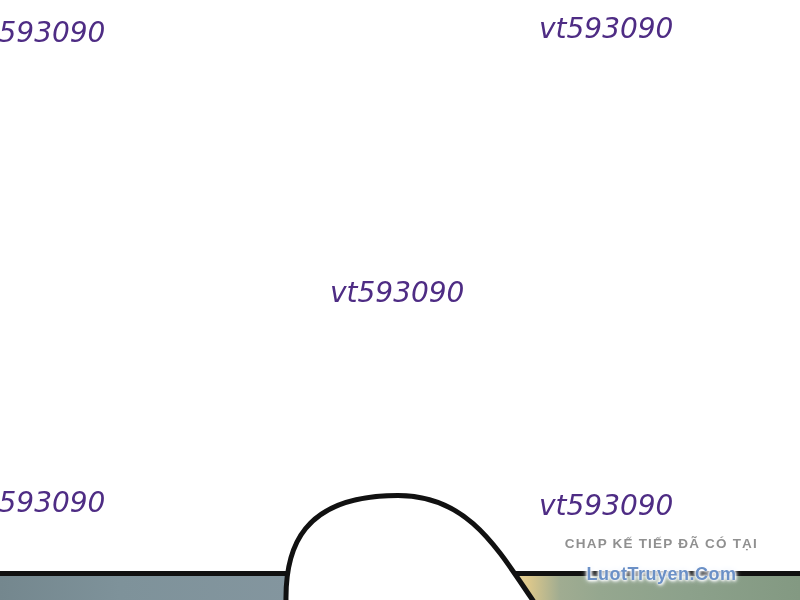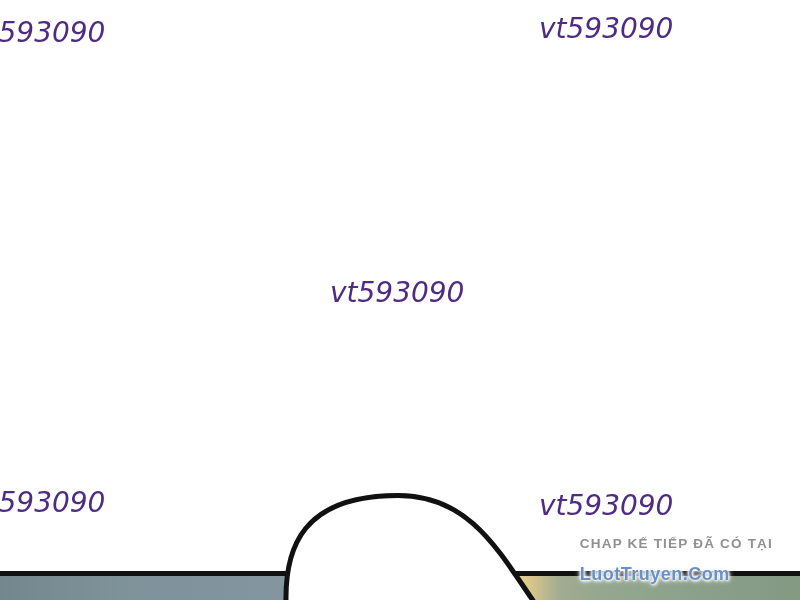--- a/index.html
+++ b/index.html
@@ -43,21 +43,21 @@
   }
 
   
   .dome-svg{
     position:absolute;left:265px;top:483px;width:290px;height:117px;
     z-index:2;
   }
 
   
   .promo{
-    position:absolute;right:27px;top:536px;text-align:left;z-index:6;
+    position:absolute;right:42px;top:536px;text-align:center;z-index:6;
   }
   .promo-heading{
     font-size:13.5px;
     font-weight:bold;
     letter-spacing:1.2px;
     color:var(--heading-color);
     white-space:nowrap;
   }
   .promo-site{
     margin-top:13px;

